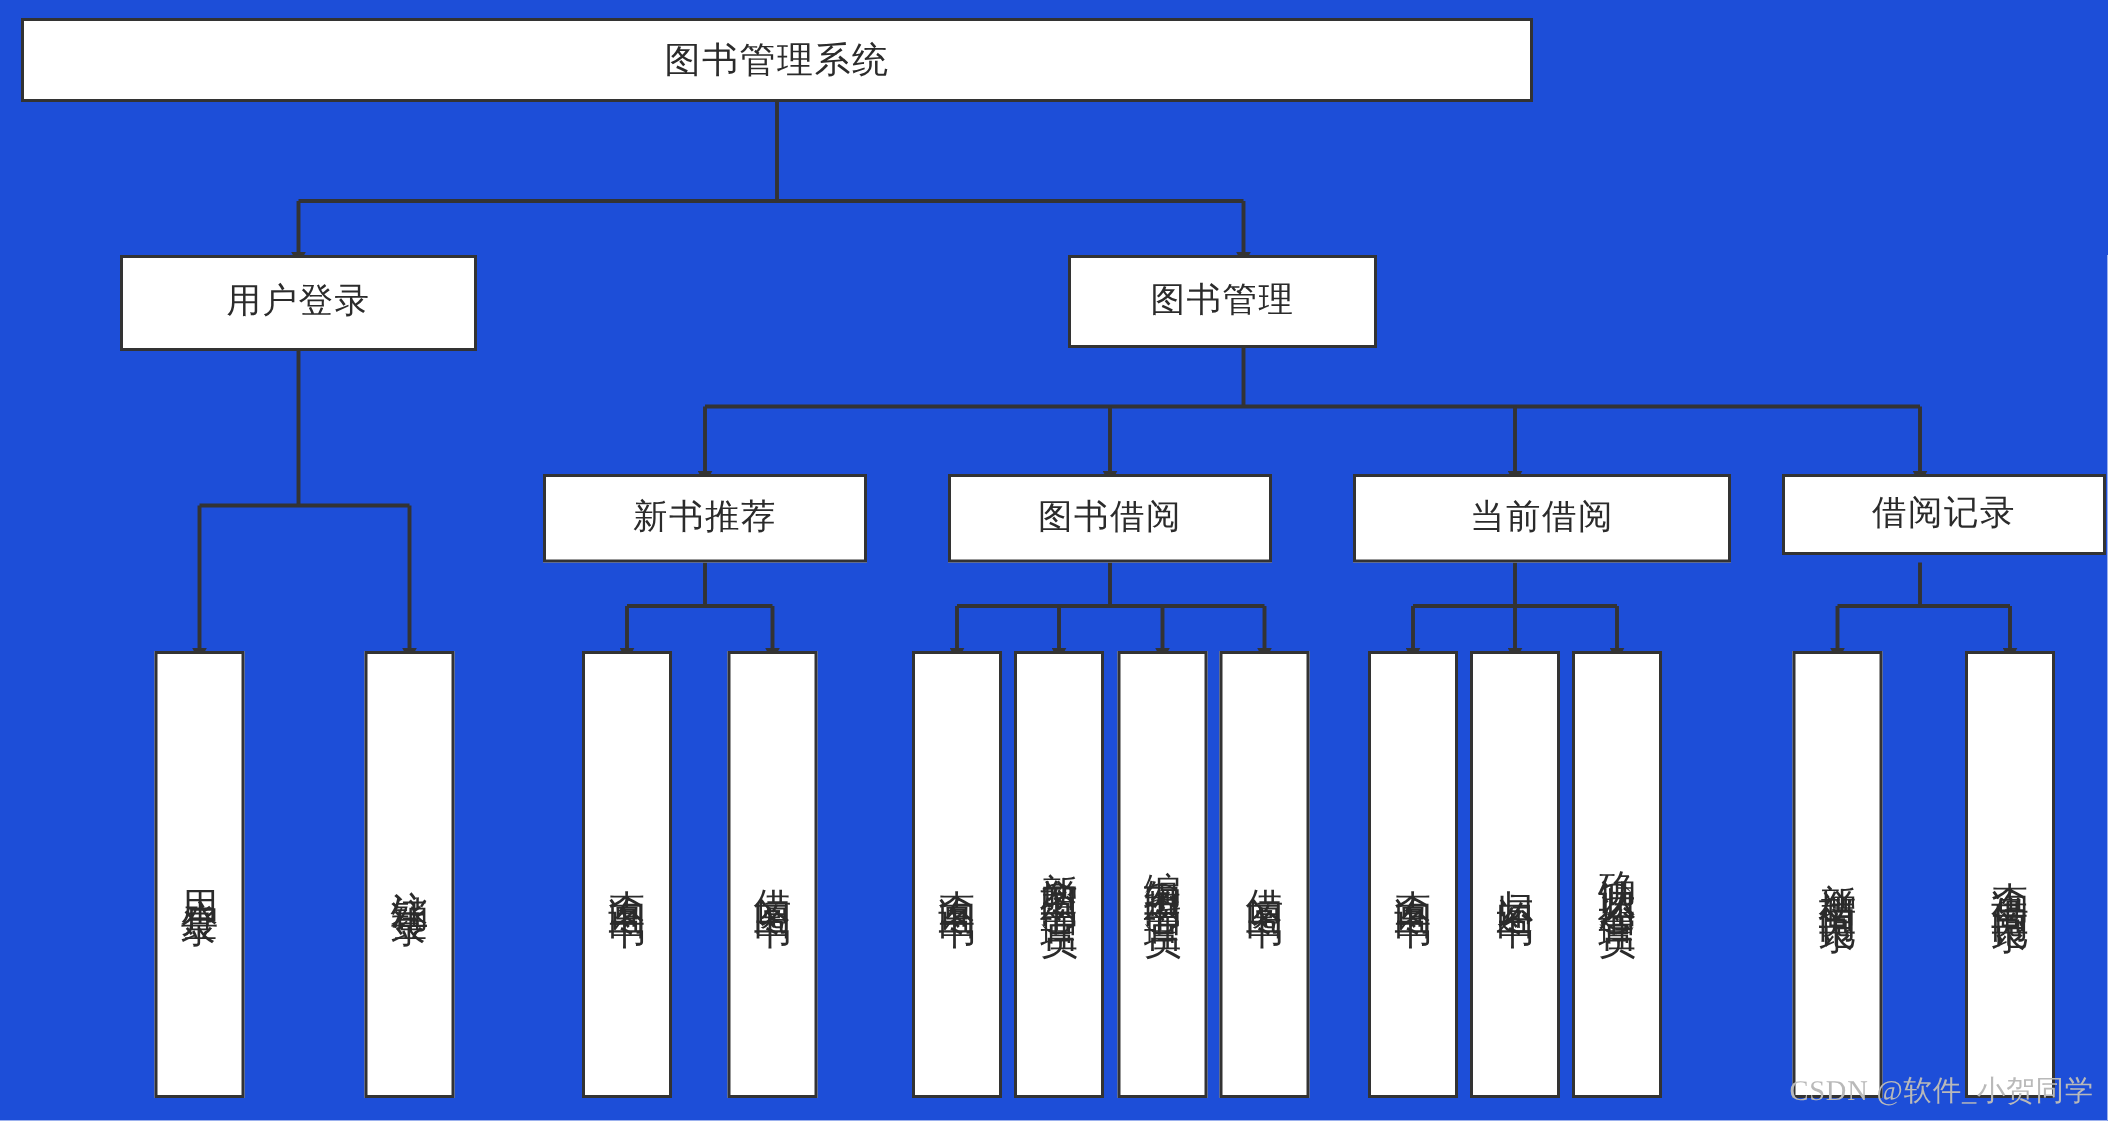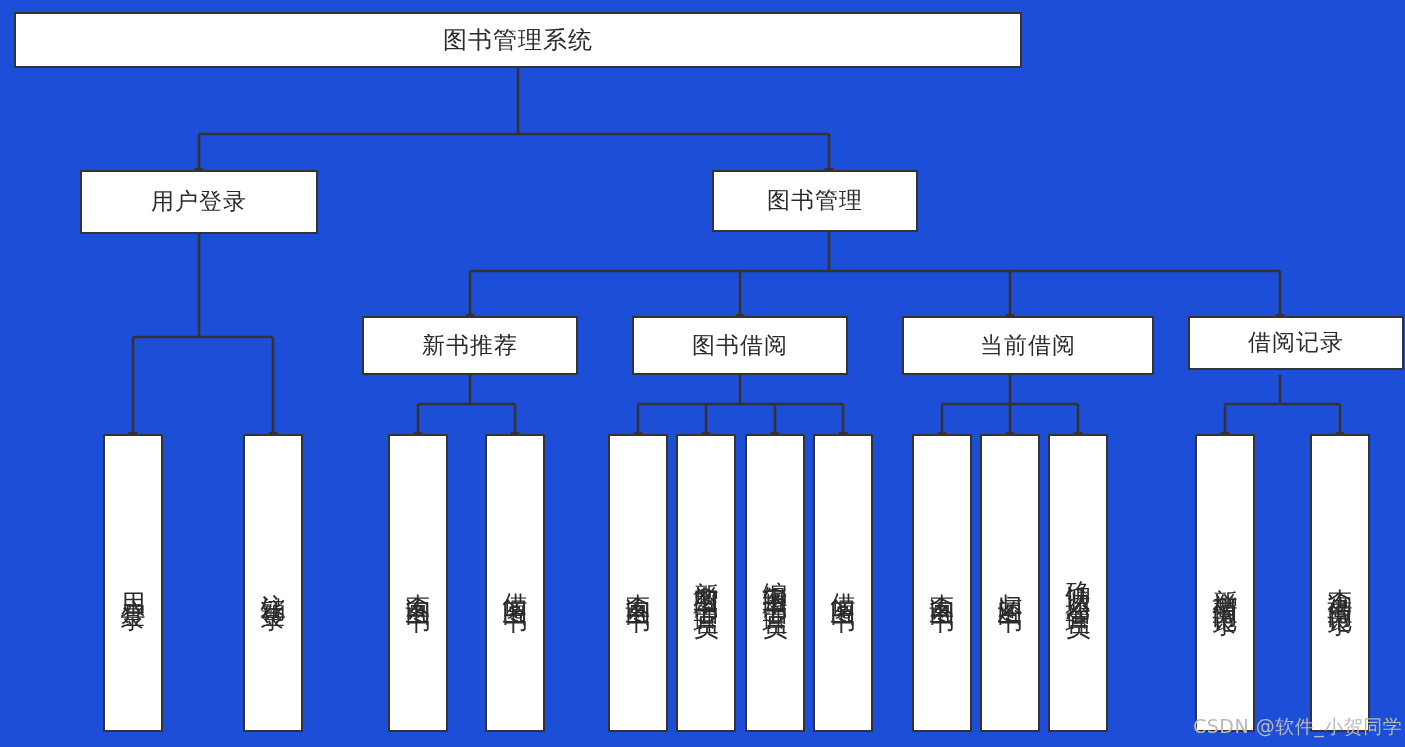--- a/index.html
+++ b/index.html
@@ -179,15 +179,15 @@
         <span class="lbl">确认归还（管理员）</span>
       </div>
       <div class="node vert" style="left: 1195px; top: 434px; width: 60px; height: 298px;">
         <span class="lbl">新增借阅记录</span>
       </div>
       <div class="node vert" style="left: 1310px; top: 434px; width: 60px; height: 298px;">
         <span class="lbl">查询借阅记录</span>
       </div>
     </div>
 
-  <div class="watermark" style="left: 1193px; top: 714px;">CSDN @软件_小贺同学</div>
+  <div class="watermark" style="left: 1193px; top: 714px; font-family: Liberation Serif, serif;">CSDN @软件_小贺同学</div>
 
 </div>
 
 </body></html>

